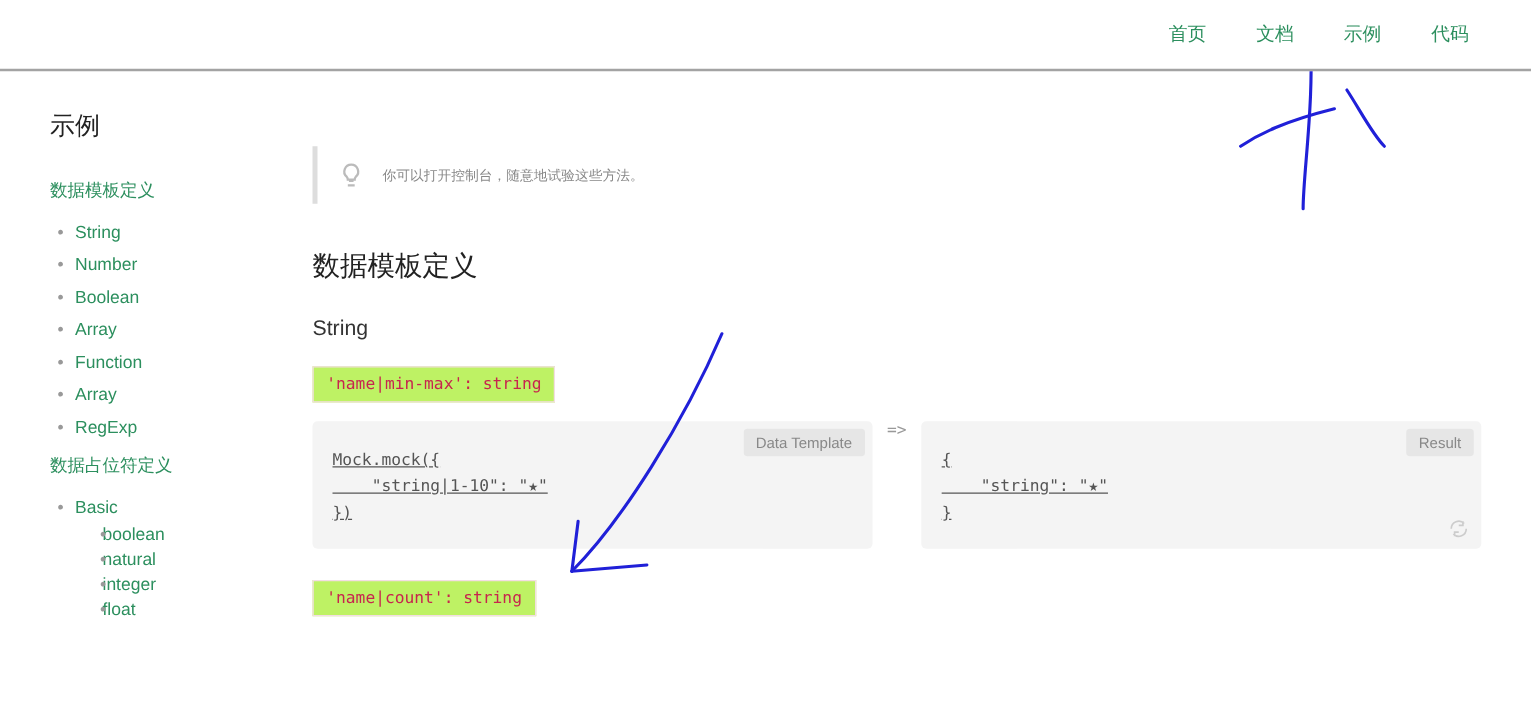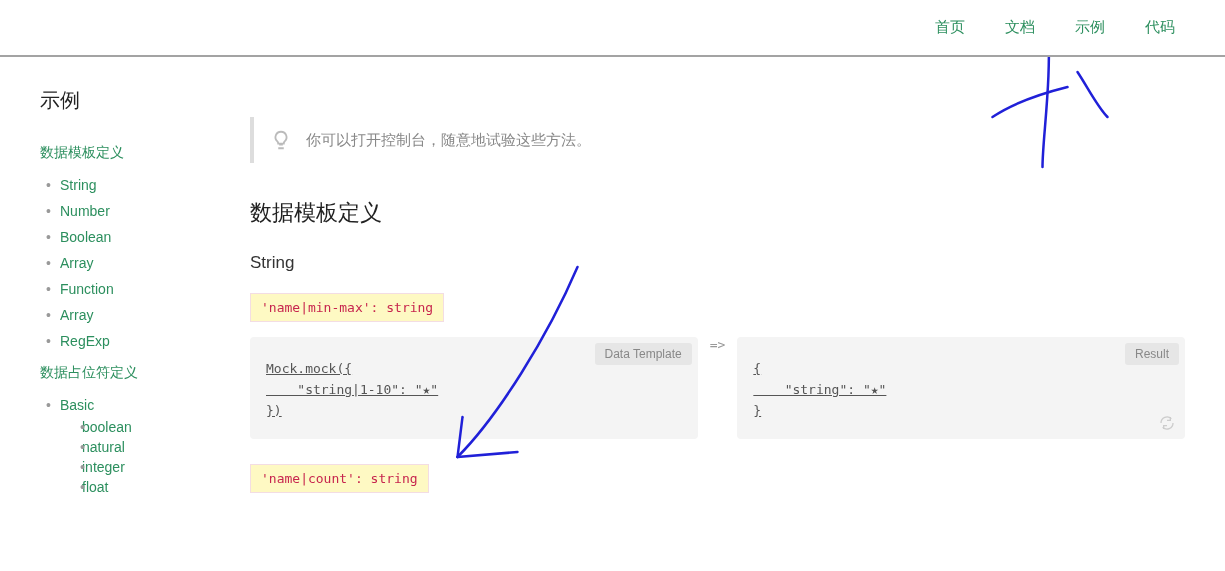--- a/index.html
+++ b/index.html
@@ -11,26 +11,26 @@
 .sidebar h2 { font-size: 20px; font-weight: 400; margin-bottom: 30px; color: #222; }
 .side-section-title { color: #2c8f5e; font-size: 14px; margin: 10px 0 10px 0; }
 .side-list { list-style: none; padding-left: 8px; }
 .side-list li { position: relative; padding: 5px 0 5px 12px; font-size: 14px; }
 .side-list li:before { content: "•"; position: absolute; left: -2px; color: #999; }
 .side-list li a { color: #2c8f5e; text-decoration: none; }
 .side-sub { list-style: none; padding-left: 22px; margin-top: 4px; }
 .side-sub li { padding: 2px 0; font-size: 14px; }
 .side-sub li a { color: #2c8f5e; text-decoration: none; }
 .main { flex: 1; padding: 30px 40px; position: relative; }
-.tip-box { border-left: 4px solid #ddd; padding: 12px 16px; margin: 30px 0 35px; display: flex; align-items: center; gap: 14px; color: #888; font-size: 15px; }
+.tip-box { border-left: 4px solid #ddd; padding: 12px 16px; margin: 30px 0 35px; display: flex; align-items: center; gap: 14px; color: #888; font-size: 11px; }
 .bulb-icon { width: 22px; height: 22px; display: inline-flex; align-items: center; justify-content: center; }
 .bulb-icon svg { stroke: #bbb; fill: none; stroke-width: 2; }
 .main h1 { font-size: 22px; font-weight: 400; margin-bottom: 25px; color: #222; }
 .main h3 { font-size: 17px; font-weight: 400; margin: 25px 0 20px; color: #333; }
-.syntax-box { display: inline-block; background: #fef9c3; color: #c7254e; font-family: Consolas, monospace; font-size: 13px; padding: 6px 10px; border: 1px solid #f3dde3; margin-bottom: 15px; }
+.syntax-box { display: inline-block; background: #bef264; color: #c7254e; font-family: Consolas, monospace; font-size: 13px; padding: 6px 10px; border: 1px solid #f3dde3; margin-bottom: 15px; }
 .demo-row { display: flex; align-items: flex-start; gap: 12px; margin-bottom: 25px; }
 .demo-box { flex: 1; background: #f4f4f4; border-radius: 4px; padding: 14px 16px 18px; position: relative; font-family: Consolas, monospace; font-size: 13px; color: #555; min-height: 70px; }
 .demo-label { position: absolute; top: 6px; right: 6px; background: #e6e6e6; color: #888; font-size: 12px; padding: 4px 10px; border-radius: 3px; font-family: Arial; }
 .arrow-mid { color: #999; font-family: monospace; }
 .demo-code { white-space: pre; line-height: 1.6; margin-top: 8px; text-decoration: underline; }
 .refresh-icon { position: absolute; right: 10px; bottom: 8px; width: 16px; height: 16px; }
 .refresh-icon svg { stroke: #ccc; fill: none; stroke-width: 2; }
 .annot-overlay { position: absolute; top: 0; left: 0; right: 0; pointer-events: none; }
 .annot-overlay svg { width: 100%; height: 500px; }
 .annot-overlay path { stroke: #2020d8; stroke-width: 2.5; fill: none; stroke-linecap: round; }

